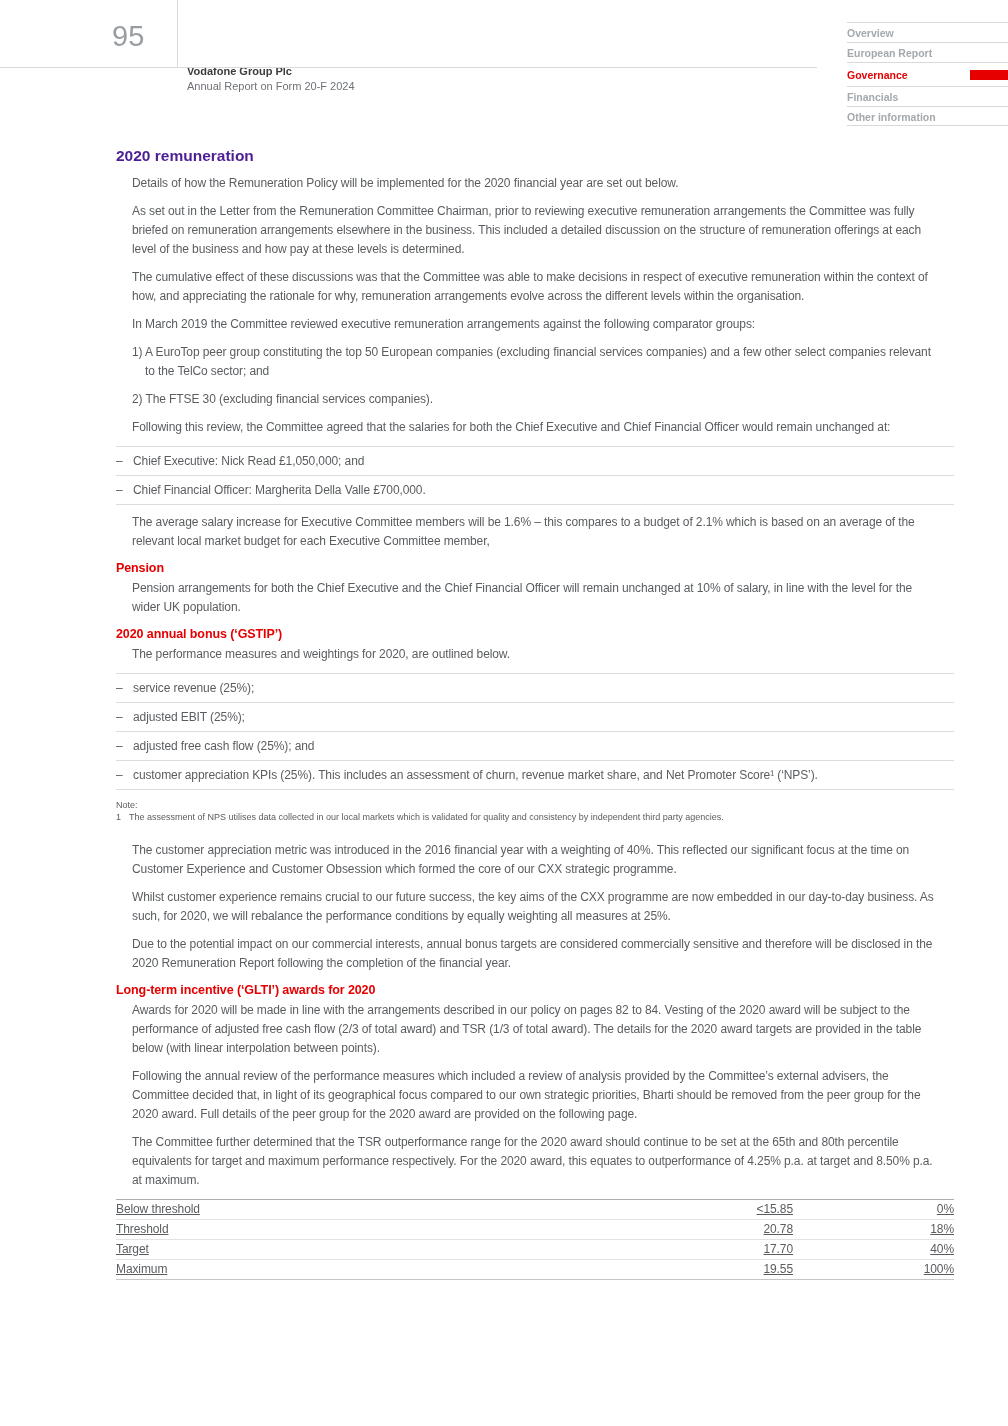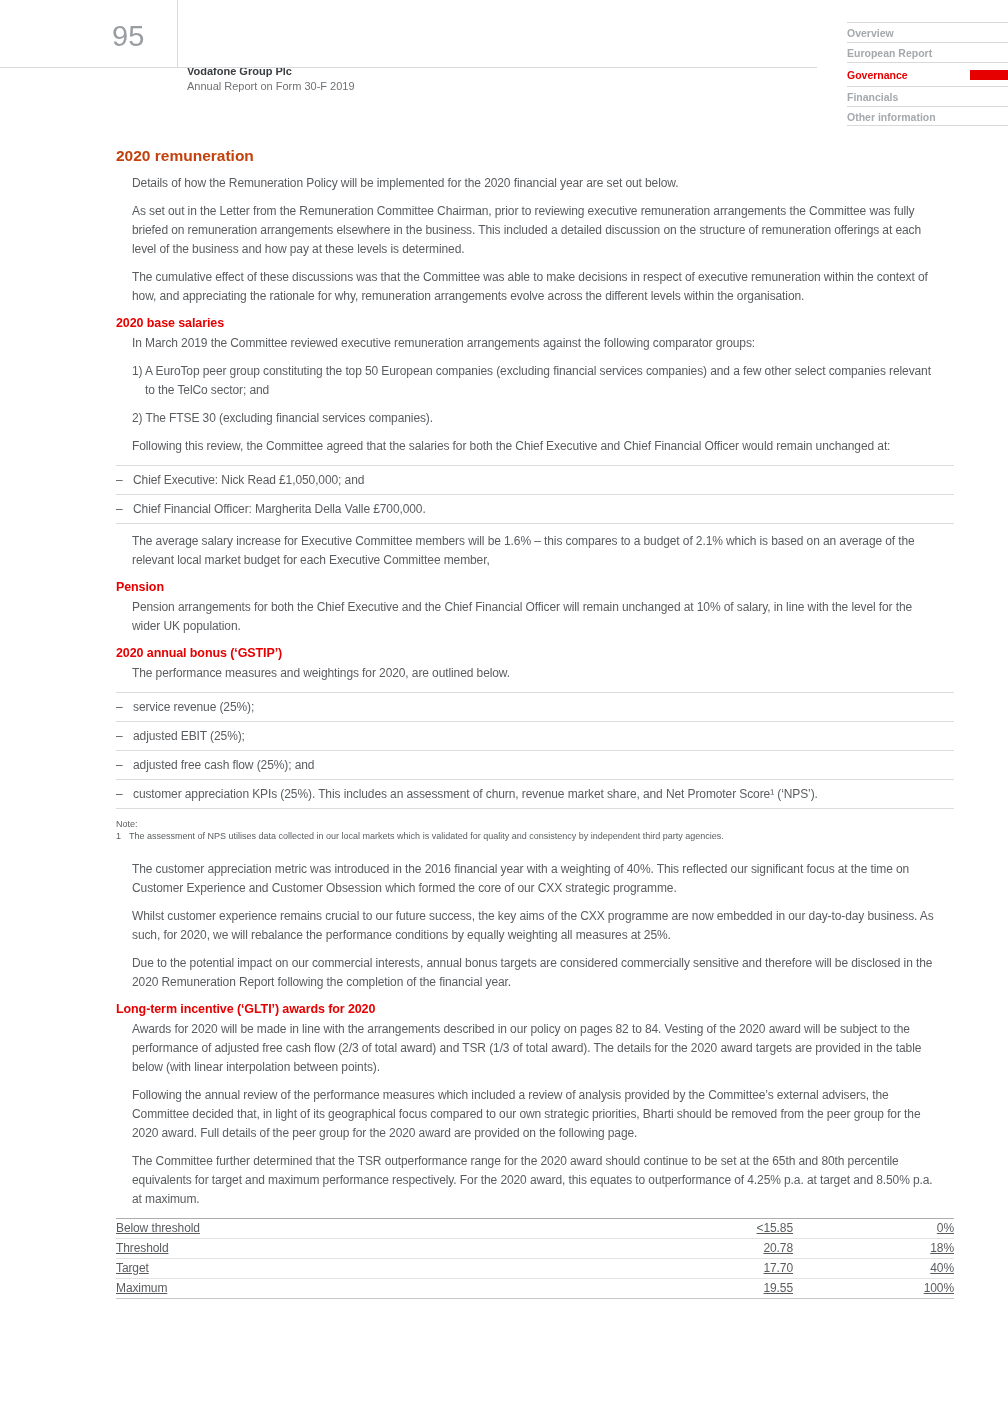--- a/index.html
+++ b/index.html
@@ -34,21 +34,21 @@
   .nav-item.active { color: #e60000; height: 24px; line-height: 24px; }
   .active-marker { position: absolute; right: 0; top: 7px; width: 58px; height: 10px; background: #e60000; }
 
   
   .main {
     position: absolute; left: 116px; top: 147px; width: 838px;
     font-size: 12px; line-height: 19px; letter-spacing: -0.1px;
   }
   .doc-title {
     font-size: 15.5px; line-height: 18px; font-weight: bold;
-    color: #c2410c; margin: 0 0 9px; letter-spacing: 0;
+    color: #4c1d95; margin: 0 0 9px; letter-spacing: 0;
   }
   .main p { margin: 0 16px 9px; }
   .sec-heading {
     font-size: 12.5px; line-height: 16px; font-weight: bold;
     color: #e60000; margin: 6px 0 3px;
   }
   .hanging { padding-left: 13px; text-indent: -13px; }
 
   .ruled-list { margin: 2px 0 8px; border-bottom: 1px solid #dcdcdc; }
   .ruled-item { border-top: 1px solid #dcdcdc; padding: 5px 0 4px; display: flex; }
@@ -77,21 +77,21 @@
   .c3 { flex: 1; text-align: right; }
 </style>
 </head>
 <body>
 
 <div>
   <div class="page-number">95</div>
   <div class="header-vrule"></div>
   <div class="company-block">
     <div class="company-name">Vodafone Group Plc</div>
-    <div class="report-title">Annual Report on Form 30-F 2019</div>
+    <div class="report-title">Annual Report on Form 20-F 2024</div>
   </div>
   <div class="header-rule"></div>
 </div>
 
 <div class="section-nav">
   <div class="nav-item">Overview</div>
   <div class="nav-item">European Report</div>
   <div class="nav-item active">
     <span>Governance</span>
     <span class="active-marker"></span>
@@ -101,21 +101,20 @@
 </div>
 
 <div class="main">
 
   <h1 class="doc-title">2020 remuneration</h1>
 
   <p>Details of how the Remuneration Policy will be implemented for the 2020 financial year are set out below.</p>
   <p>As set out in the Letter from the Remuneration Committee Chairman, prior to reviewing executive remuneration arrangements the Committee was fully briefed on remuneration arrangements elsewhere in the business. This included a detailed discussion on the structure of remuneration offerings at each level of the business and how pay at these levels is determined.</p>
   <p>The cumulative effect of these discussions was that the Committee was able to make decisions in respect of executive remuneration within the context of how, and appreciating the rationale for why, remuneration arrangements evolve across the different levels within the organisation.</p>
 
-  <h2 class="sec-heading">2020 base salaries</h2>
   <p>In March 2019 the Committee reviewed executive remuneration arrangements against the following comparator groups:</p>
   <p class="hanging">1) A EuroTop peer group constituting the top 50 European companies (excluding financial services companies) and a few other select companies relevant to the TelCo sector; and</p>
   <p class="hanging">2) The FTSE 30 (excluding financial services companies).</p>
   <p>Following this review, the Committee agreed that the salaries for both the Chief Executive and Chief Financial Officer would remain unchanged at:</p>
 
   <div class="ruled-list">
     <div class="ruled-item">
       <span class="dash-marker">–</span>
       <span class="item-text">Chief Executive: Nick Read £1,050,000; and</span>
     </div>

